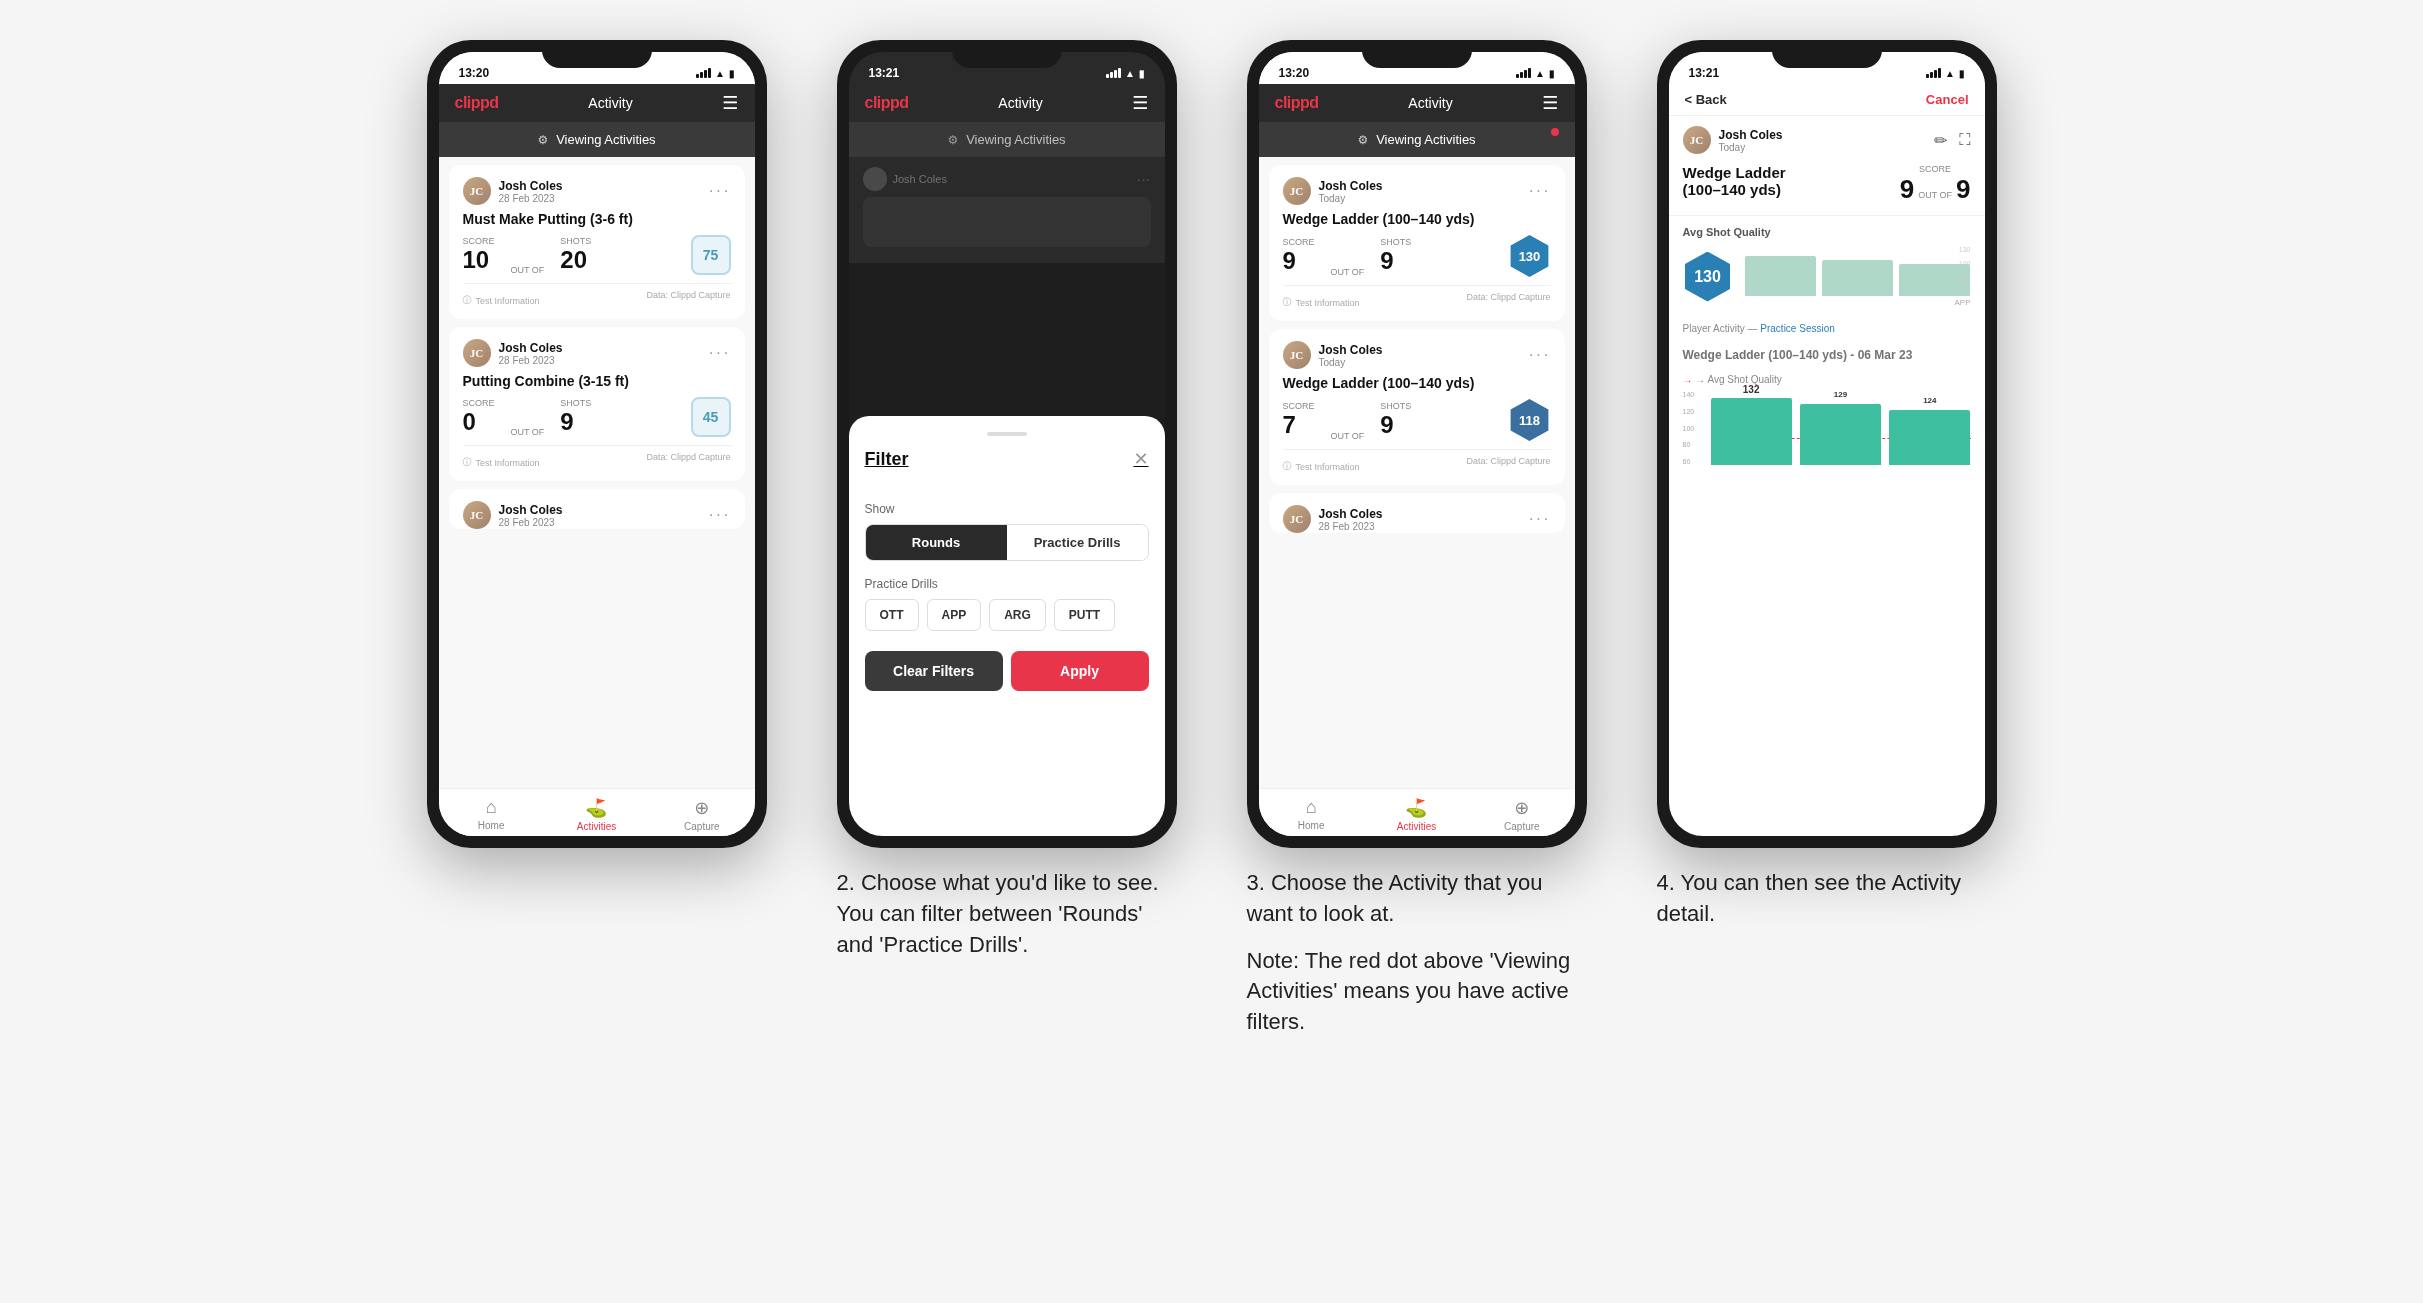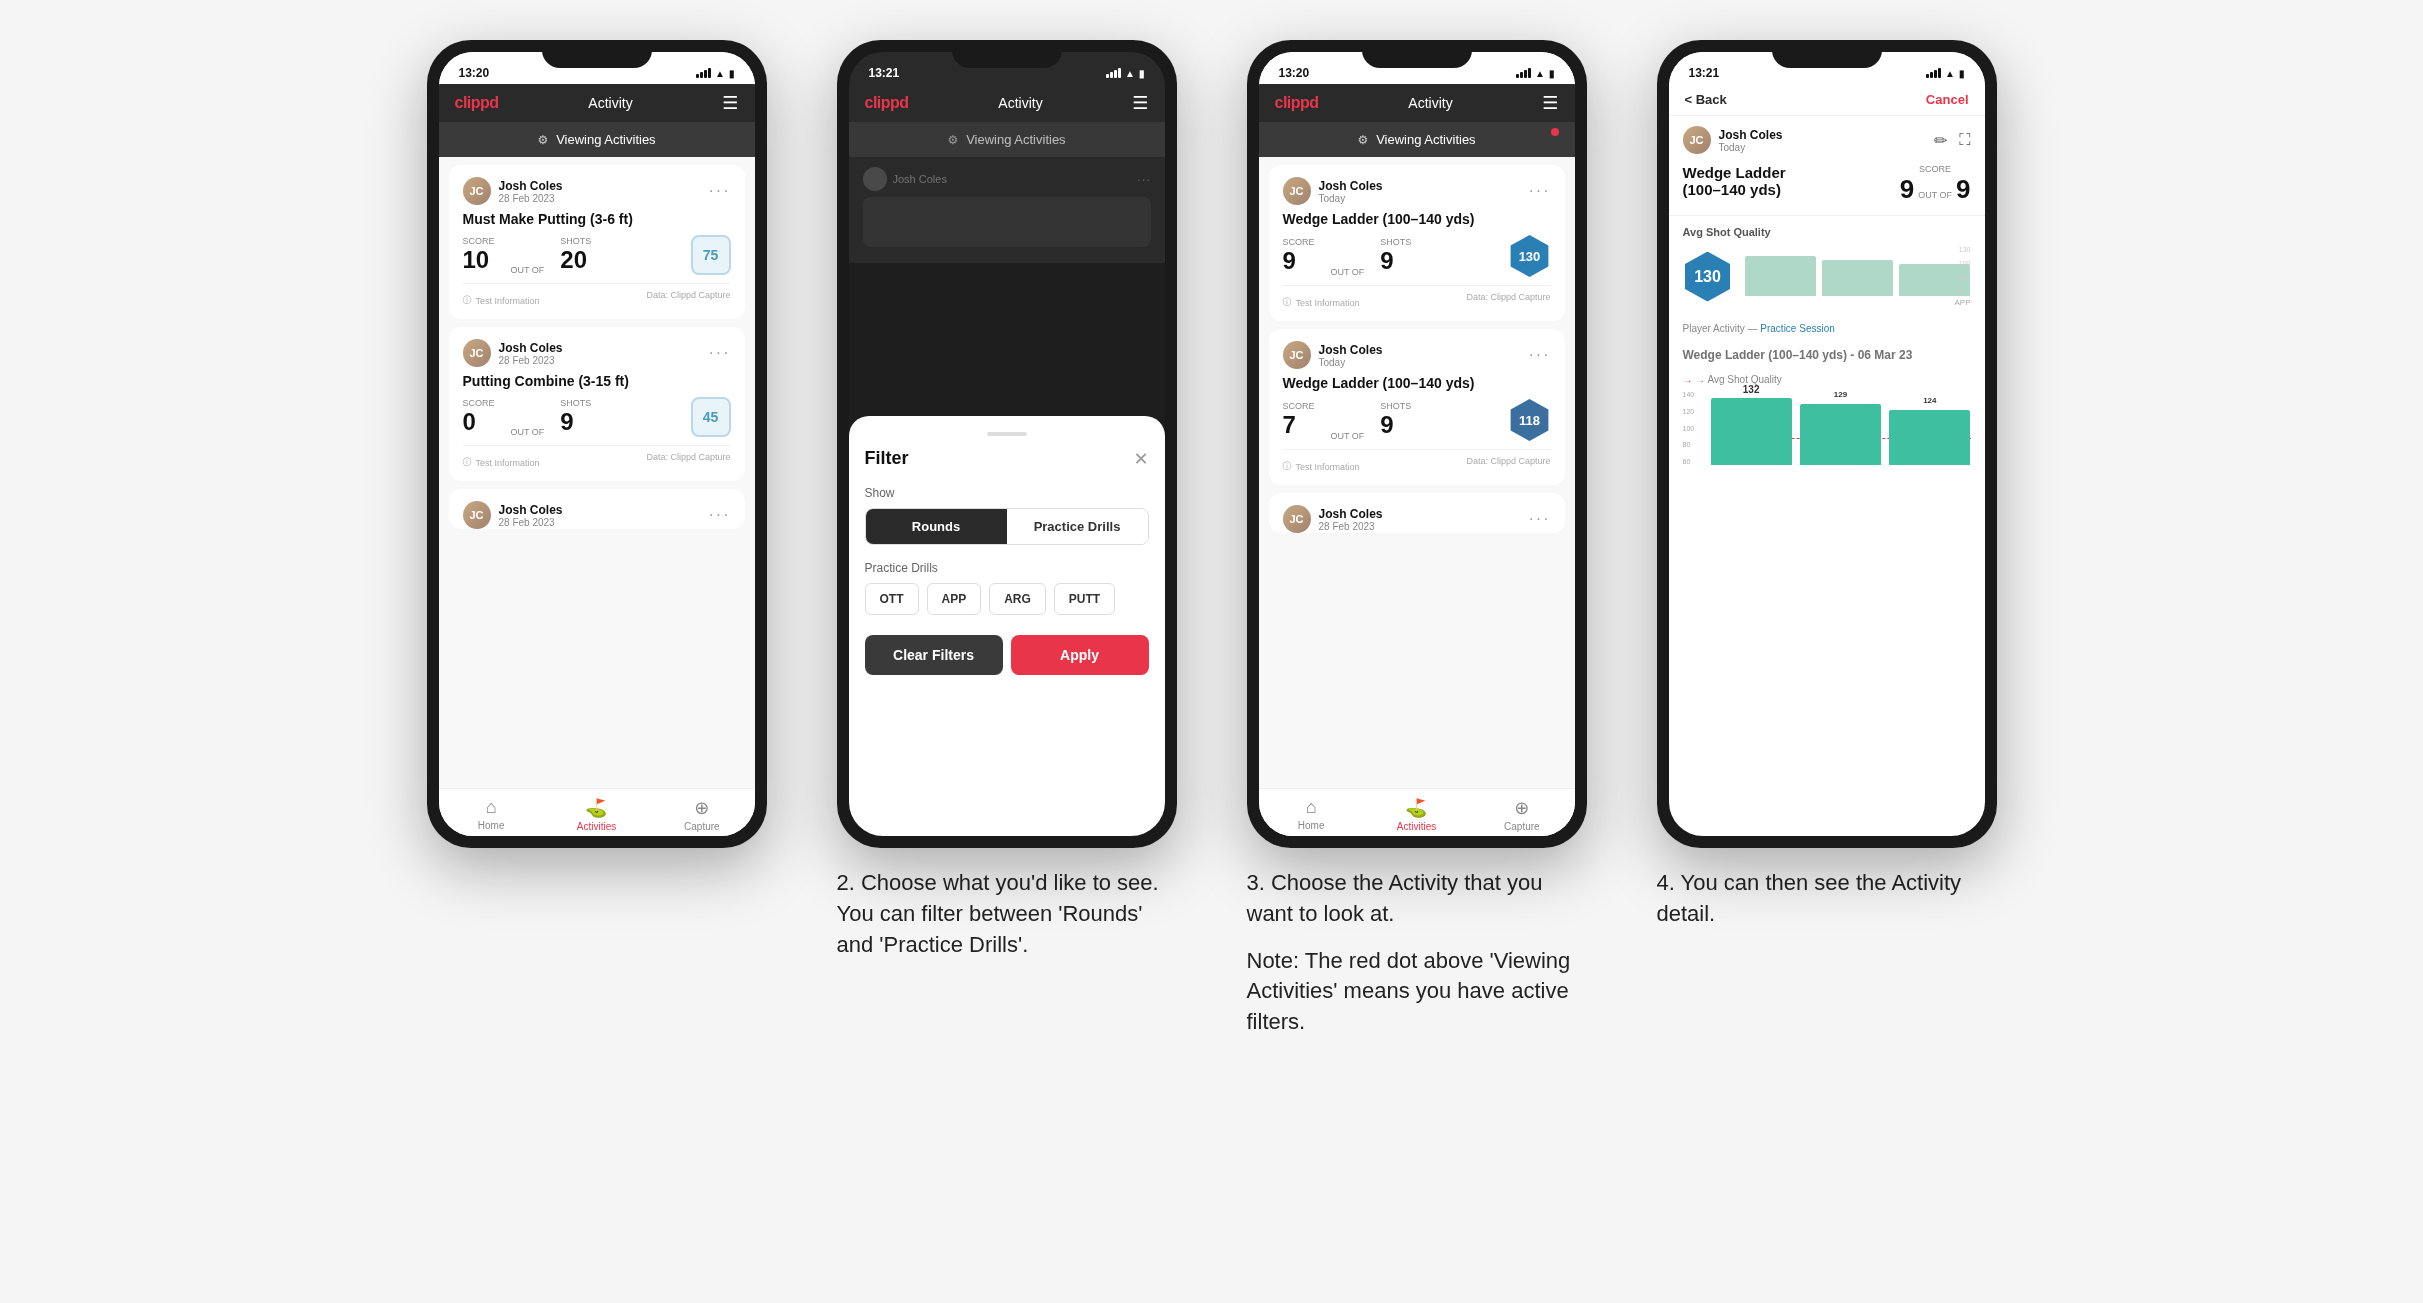--- a/index.html
+++ b/index.html
@@ -177,20 +177,21 @@
       height: 28px;
       background: #c8a882;
       border-radius: 50%;
       display: flex;
       align-items: center;
       justify-content: center;
       font-size: 10px;
       color: #fff;
       font-weight: 700;
       overflow: hidden;
+      font-family: Liberation Serif, serif;
     }
 
     .avatar-img {
       width: 100%;
       height: 100%;
       background: linear-gradient(135deg, #c8a882, #a0826d);
       display: flex;
       align-items: center;
       justify-content: center;
       font-size: 11px;
@@ -320,22 +321,23 @@
       width: 40px;
       height: 4px;
       background: #ddd;
       border-radius: 2px;
       margin: 0 auto 12px;
     }
 
     .filter-header {
       display: flex;
       justify-content: space-between;
-      align-items: flex-start;
-      margin-bottom: 16px;
+      align-items: flex-end;
+      margin-bottom: 32px;
+      text-decoration: underline;
     }
 
     .filter-title { font-size: 18px; font-weight: 700; color: #111; }
     .filter-close { font-size: 18px; color: #999; cursor: pointer; }
 
     .filter-section-label {
       font-size: 12px;
       color: #666;
       margin-bottom: 8px;
       font-weight: 500;

